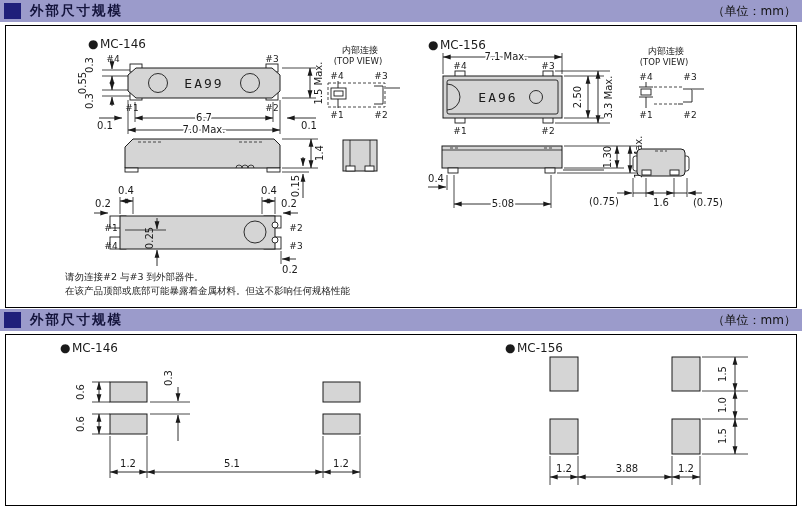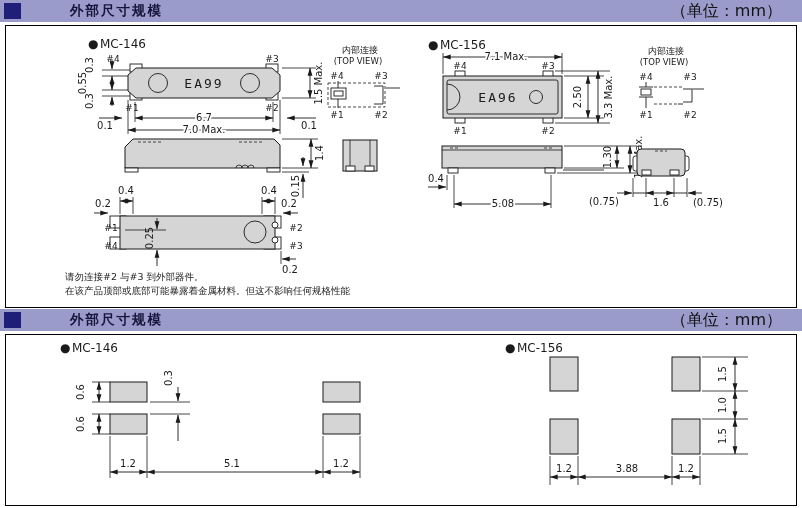--- a/index.html
+++ b/index.html
@@ -1,22 +1,22 @@
 <!DOCTYPE html>
 <html><head>
 <meta charset="utf-8">
 <style>
   html,body{margin:0;padding:0;background:#fff;}
   #page{position:relative;width:802px;height:508px;background:#fff;overflow:hidden;
         font-family:"DejaVu Sans",sans-serif;}
   .hdr{position:absolute;left:0;width:802px;height:22px;background:#9b9bcb;
        display:flex;align-items:center;}
   .hdr .sq{width:17px;height:16px;background:#1f1f7a;margin:0 9px 0 4px;flex:none;}
-  .hdr .t{font-size:13.5px;font-weight:600;color:#14143c;letter-spacing:2px;margin-left:40px;}
-  .hdr .u{margin-left:auto;font-size:16px;color:#111;padding-right:20px;}
+  .hdr .t{font-size:13.5px;font-weight:600;color:#14143c;letter-spacing:2px;}
+  .hdr .u{margin-left:auto;font-size:12px;color:#111;padding-right:6px;}
   .box{position:absolute;left:5px;width:790px;background:#fff;border:1px solid #000;}
   #box1{top:25px;height:281px;}
   #box2{top:334px;height:170px;}
   svg{display:block;}
   .ln{stroke:#1a1a1a;stroke-width:0.9;fill:none;}
   .thin{stroke:#1a1a1a;stroke-width:0.8;fill:none;}
   .body{fill:#d5d5d5;stroke:#1a1a1a;stroke-width:1;}
   .wht{fill:#fff;stroke:#1a1a1a;stroke-width:0.9;}
   .dash{stroke:#333;stroke-width:0.9;stroke-dasharray:3,2;fill:none;}
   .gray{stroke:#9a9a9a;stroke-width:2;fill:none;}

